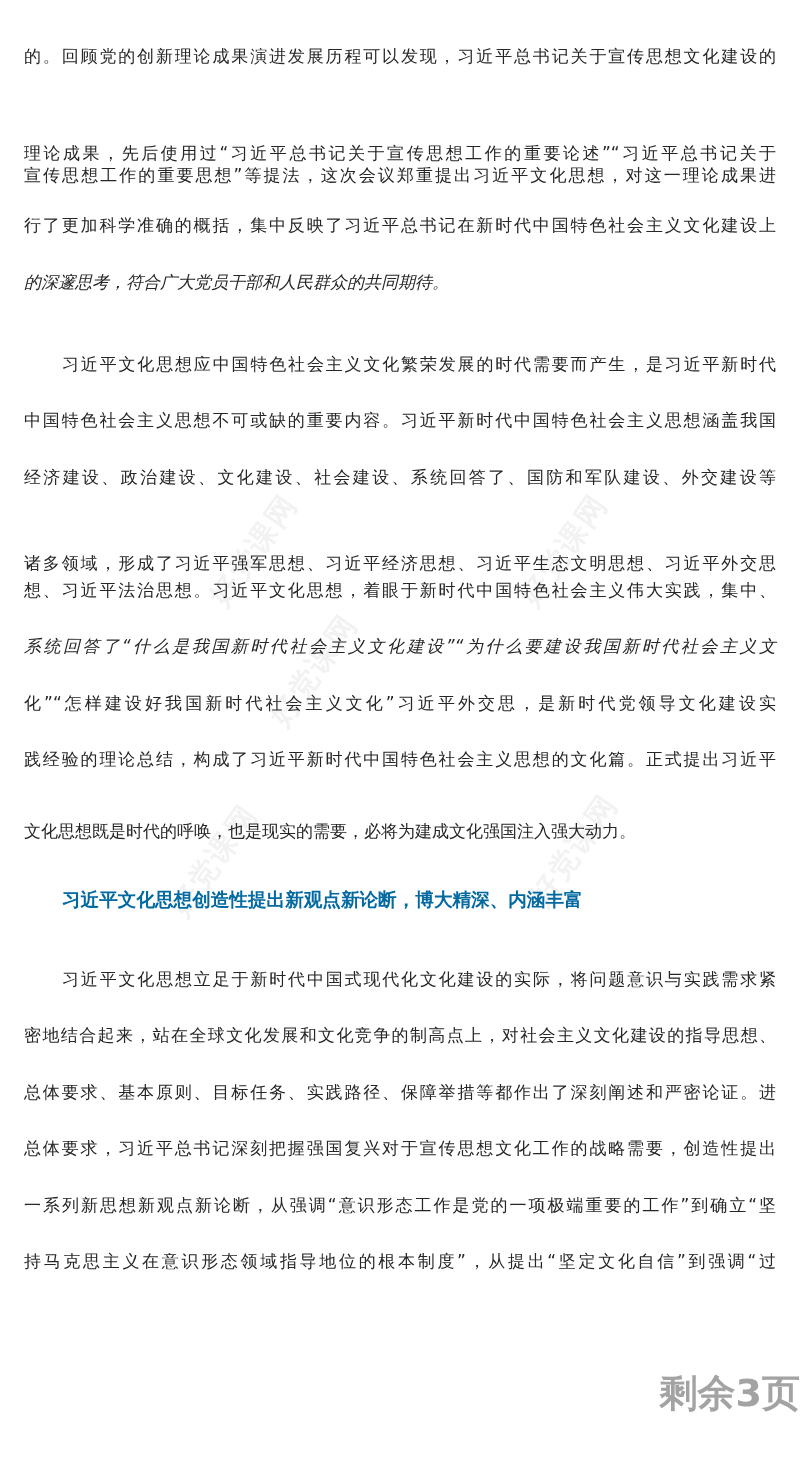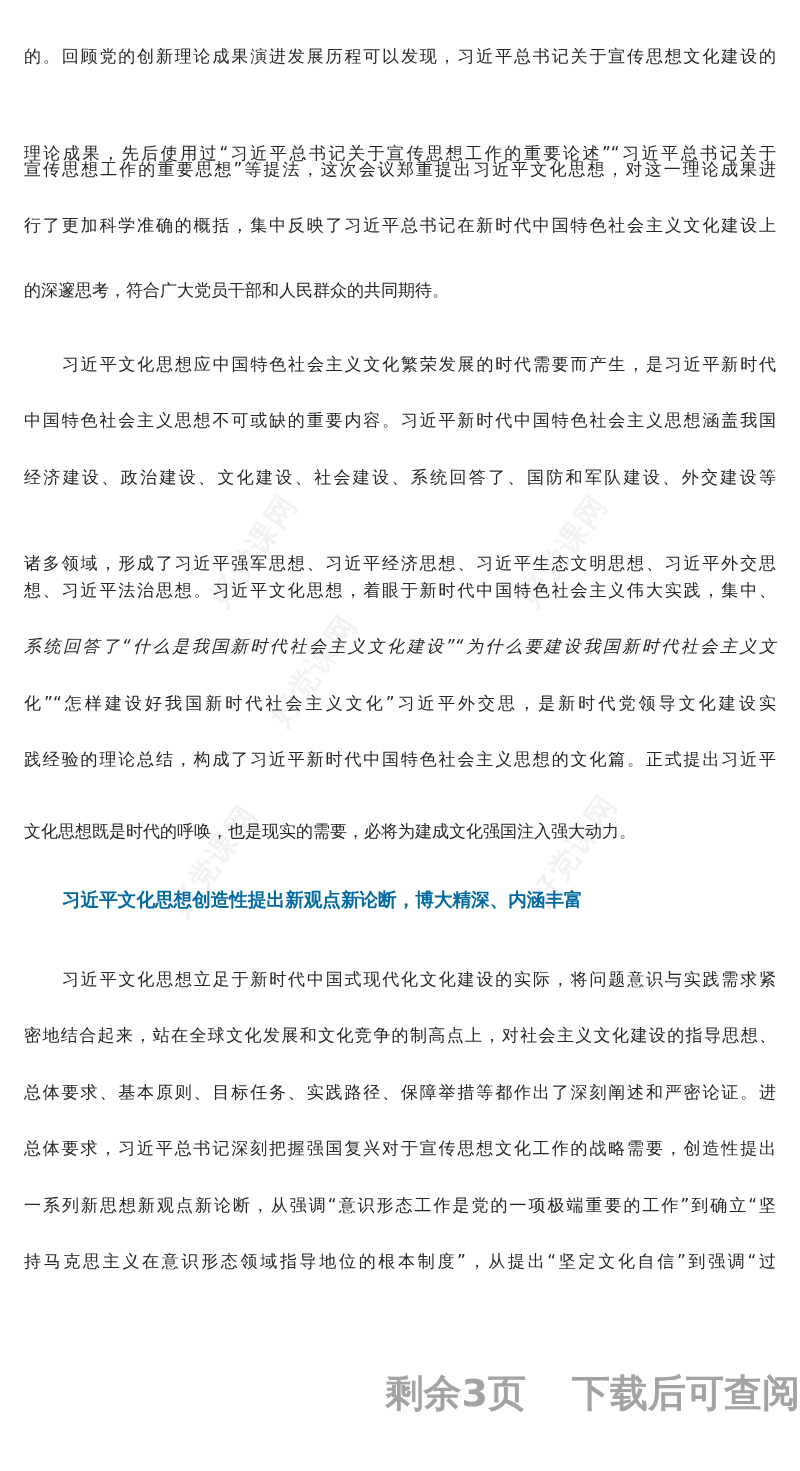--- a/index.html
+++ b/index.html
@@ -89,23 +89,23 @@
 
   <div class="watermark" style="left:190px; top:530px;">好党课网</div>
   <div class="watermark" style="left:500px; top:530px;">好党课网</div>
   <div class="watermark" style="left:250px; top:650px;">好党课网</div>
   <div class="watermark" style="left:150px; top:840px;">好党课网</div>
   <div class="watermark" style="left:510px; top:830px;">好党课网</div>
 
   <div>
     <div class="line" style="top:41px;">的。回顾党的创新理论成果演进发展历程可以发现，习近平总书记关于宣传思想文化建设的</div>
     <div class="line" style="top:98px;margin-top:40px;">理论成果，先后使用过“习近平总书记关于宣传思想工作的重要论述”“习近平总书记关于</div>
-    <div class="line" style="top:154px;">宣传思想工作的重要思想”等提法，这次会议郑重提出习近平文化思想，对这一理论成果进</div>
+    <div class="line" style="top:160px;">宣传思想工作的重要思想”等提法，这次会议郑重提出习近平文化思想，对这一理论成果进</div>
     <div class="line" style="top:210px;">行了更加科学准确的概括，集中反映了习近平总书记在新时代中国特色社会主义文化建设上</div>
-    <div class="line last" style="top:275px;">的深邃思考，符合广大党员干部和人民群众的共同期待。</div>
+    <div class="line last" style="top:267px;font-style:italic;">的深邃思考，符合广大党员干部和人民群众的共同期待。</div>
   </div>
 
   <div>
     <div class="line indent" style="top:349px;">习近平文化思想应中国特色社会主义文化繁荣发展的时代需要而产生，是习近平新时代</div>
     <div class="line" style="top:405px;">中国特色社会主义思想不可或缺的重要内容。习近平新时代中国特色社会主义思想涵盖我国</div>
     <div class="line" style="top:462px;">经济建设、政治建设、文化建设、社会建设、系统回答了、国防和军队建设、外交建设等</div>
     <div class="line" style="top:548px;">诸多领域，形成了习近平强军思想、习近平经济思想、习近平生态文明思想、习近平外交思</div>
     <div class="line" style="top:575px;">想、习近平法治思想。习近平文化思想，着眼于新时代中国特色社会主义伟大实践，集中、</div>
     <div class="line" style="top:631px;font-style:italic;">系统回答了“什么是我国新时代社会主义文化建设”“为什么要建设我国新时代社会主义文</div>
     <div class="line" style="top:688px;">化”“怎样建设好我国新时代社会主义文化”习近平外交思，是新时代党领导文化建设实</div>
@@ -119,16 +119,15 @@
     <div class="line indent" style="top:964px;">习近平文化思想立足于新时代中国式现代化文化建设的实际，将问题意识与实践需求紧</div>
     <div class="line" style="top:1020px;">密地结合起来，站在全球文化发展和文化竞争的制高点上，对社会主义文化建设的指导思想、</div>
     <div class="line" style="top:1077px;">总体要求、基本原则、目标任务、实践路径、保障举措等都作出了深刻阐述和严密论证。进</div>
     <div class="line" style="top:1133px;">总体要求，习近平总书记深刻把握强国复兴对于宣传思想文化工作的战略需要，创造性提出</div>
     <div class="line" style="top:1190px;">一系列新思想新观点新论断，从强调“意识形态工作是党的一项极端重要的工作”到确立“坚</div>
     <div class="line" style="top:1246px;">持马克思主义在意识形态领域指导地位的根本制度”，从提出“坚定文化自信”到强调“过</div>
   </div>
 
   <div class="footer">
     <span>剩余3页</span>
-    <span>下载后可查阅</span>
   </div>
 
 </div>
 
 </body></html>

